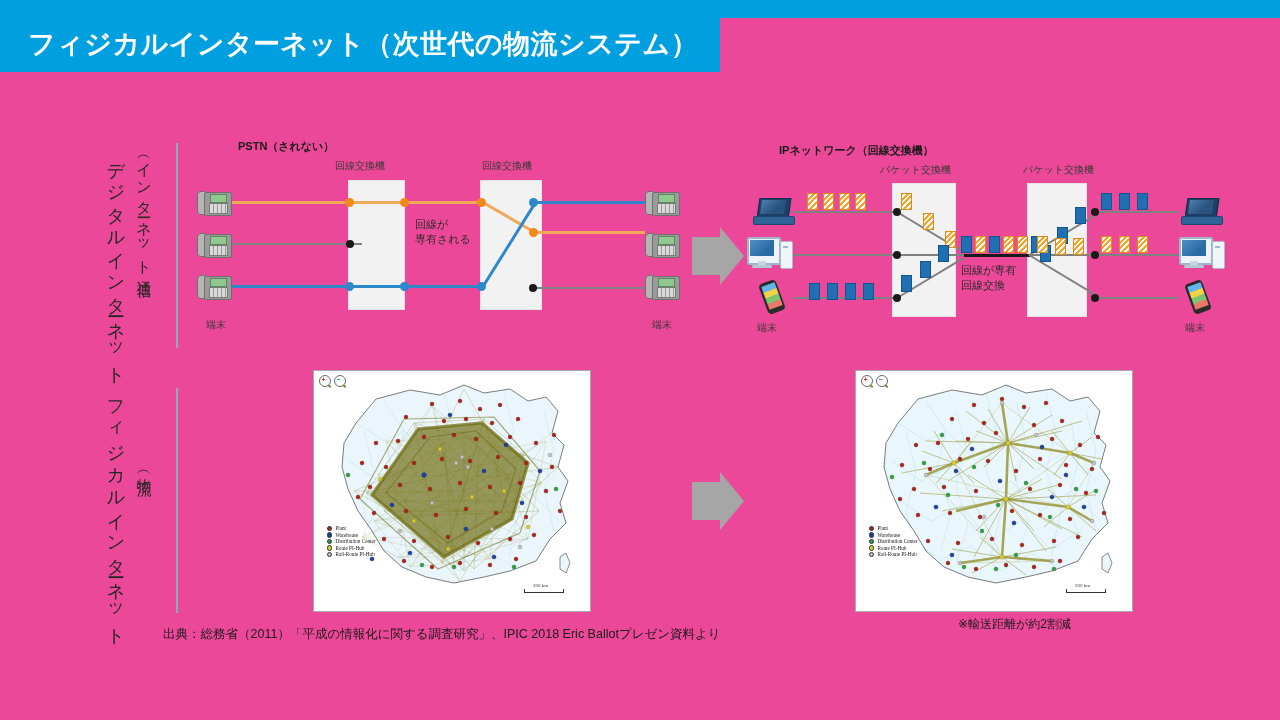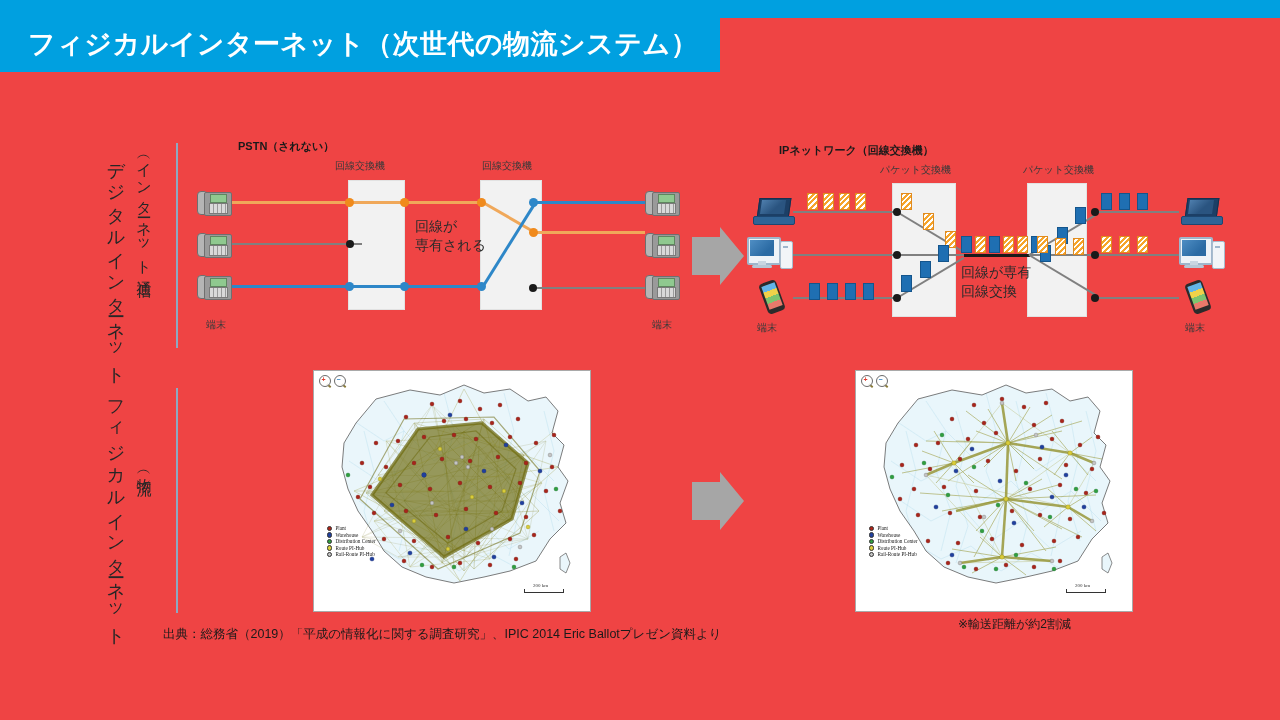--- a/index.html
+++ b/index.html
@@ -1,21 +1,21 @@
 <!DOCTYPE html>
 <html><head>
 <meta charset="utf-8">
 <style>
   html,body{margin:0;padding:0;}
   body{
     width:1280px;height:720px;background:#ffffff;overflow:hidden;
     font-family:"Liberation Sans","DejaVu Sans",sans-serif;
     -webkit-font-smoothing:antialiased;
   }
-  #slide{position:relative;width:1280px;height:720px;background:#ef4444;}
+  #slide{position:relative;width:1280px;height:720px;background:#ec4899;}
 
   
   .title-strip{position:absolute;left:0;top:0;width:1280px;height:18px;background:#00a0e0;}
   .title-block{position:absolute;left:0;top:0;width:720px;height:72px;background:#00a0e0;}
   .title-text{
     position:absolute;left:28px;top:18px;width:690px;height:52px;
     display:flex;align-items:center;
     color:#ffffff;font-size:27px;font-weight:bold;letter-spacing:0.5px;
     white-space:nowrap;
   }
@@ -31,21 +31,21 @@
   .vlabel.inner{font-size:15px;}
 
   .vrule{position:absolute;width:2px;background:#8ea9c1;}
 
   
   .panel{position:absolute;}
 
   .diag-title{position:absolute;font-size:11px;font-weight:bold;color:#1a1a1a;white-space:nowrap;}
   .sw-label{position:absolute;font-size:10px;color:#3a3a3a;white-space:nowrap;}
   .term-label{position:absolute;font-size:10px;color:#3a3a3a;white-space:nowrap;}
-  .mid-note{position:absolute;font-size:14px;color:#2b2b2b;line-height:1.35;white-space:nowrap;}
+  .mid-note{position:absolute;font-size:11px;color:#2b2b2b;line-height:1.35;white-space:nowrap;}
 
   .swbox{position:absolute;background:#f2f2f2;border:1px solid #e2e2e2;}
 
   .line{position:absolute;height:3px;}
   .line.orange{background:#f0a85a;}
   .line.blue{background:#2e87c8;}
   .line.gray{background:#808080;height:2px;}
   .line.black{background:#1a1a1a;height:3px;}
 
   .node{position:absolute;width:9px;height:9px;border-radius:50%;}
@@ -775,16 +775,16 @@
         <span>Rail-Route PI-Hub</span>
       </div>
     </div>
 
     <div class="scalebar" style="left:210px;top:218px;">
       <div class="txt">200 km</div>
       <div class="bar"></div>
     </div>
   </div>
 
-  <div class="source" style="left:163px;top:626px;">出典：総務省（2019）「平成の情報化に関する調査研究」、IPIC 2014 Eric Ballotプレゼン資料より</div>
+  <div class="source" style="left:163px;top:626px;">出典：総務省（2011）「平成の情報化に関する調査研究」、IPIC 2018 Eric Ballotプレゼン資料より</div>
   <div class="note-right" style="left:958px;top:616px;">※輸送距離が約2割減</div>
 
 </div>
 
 </body></html>

